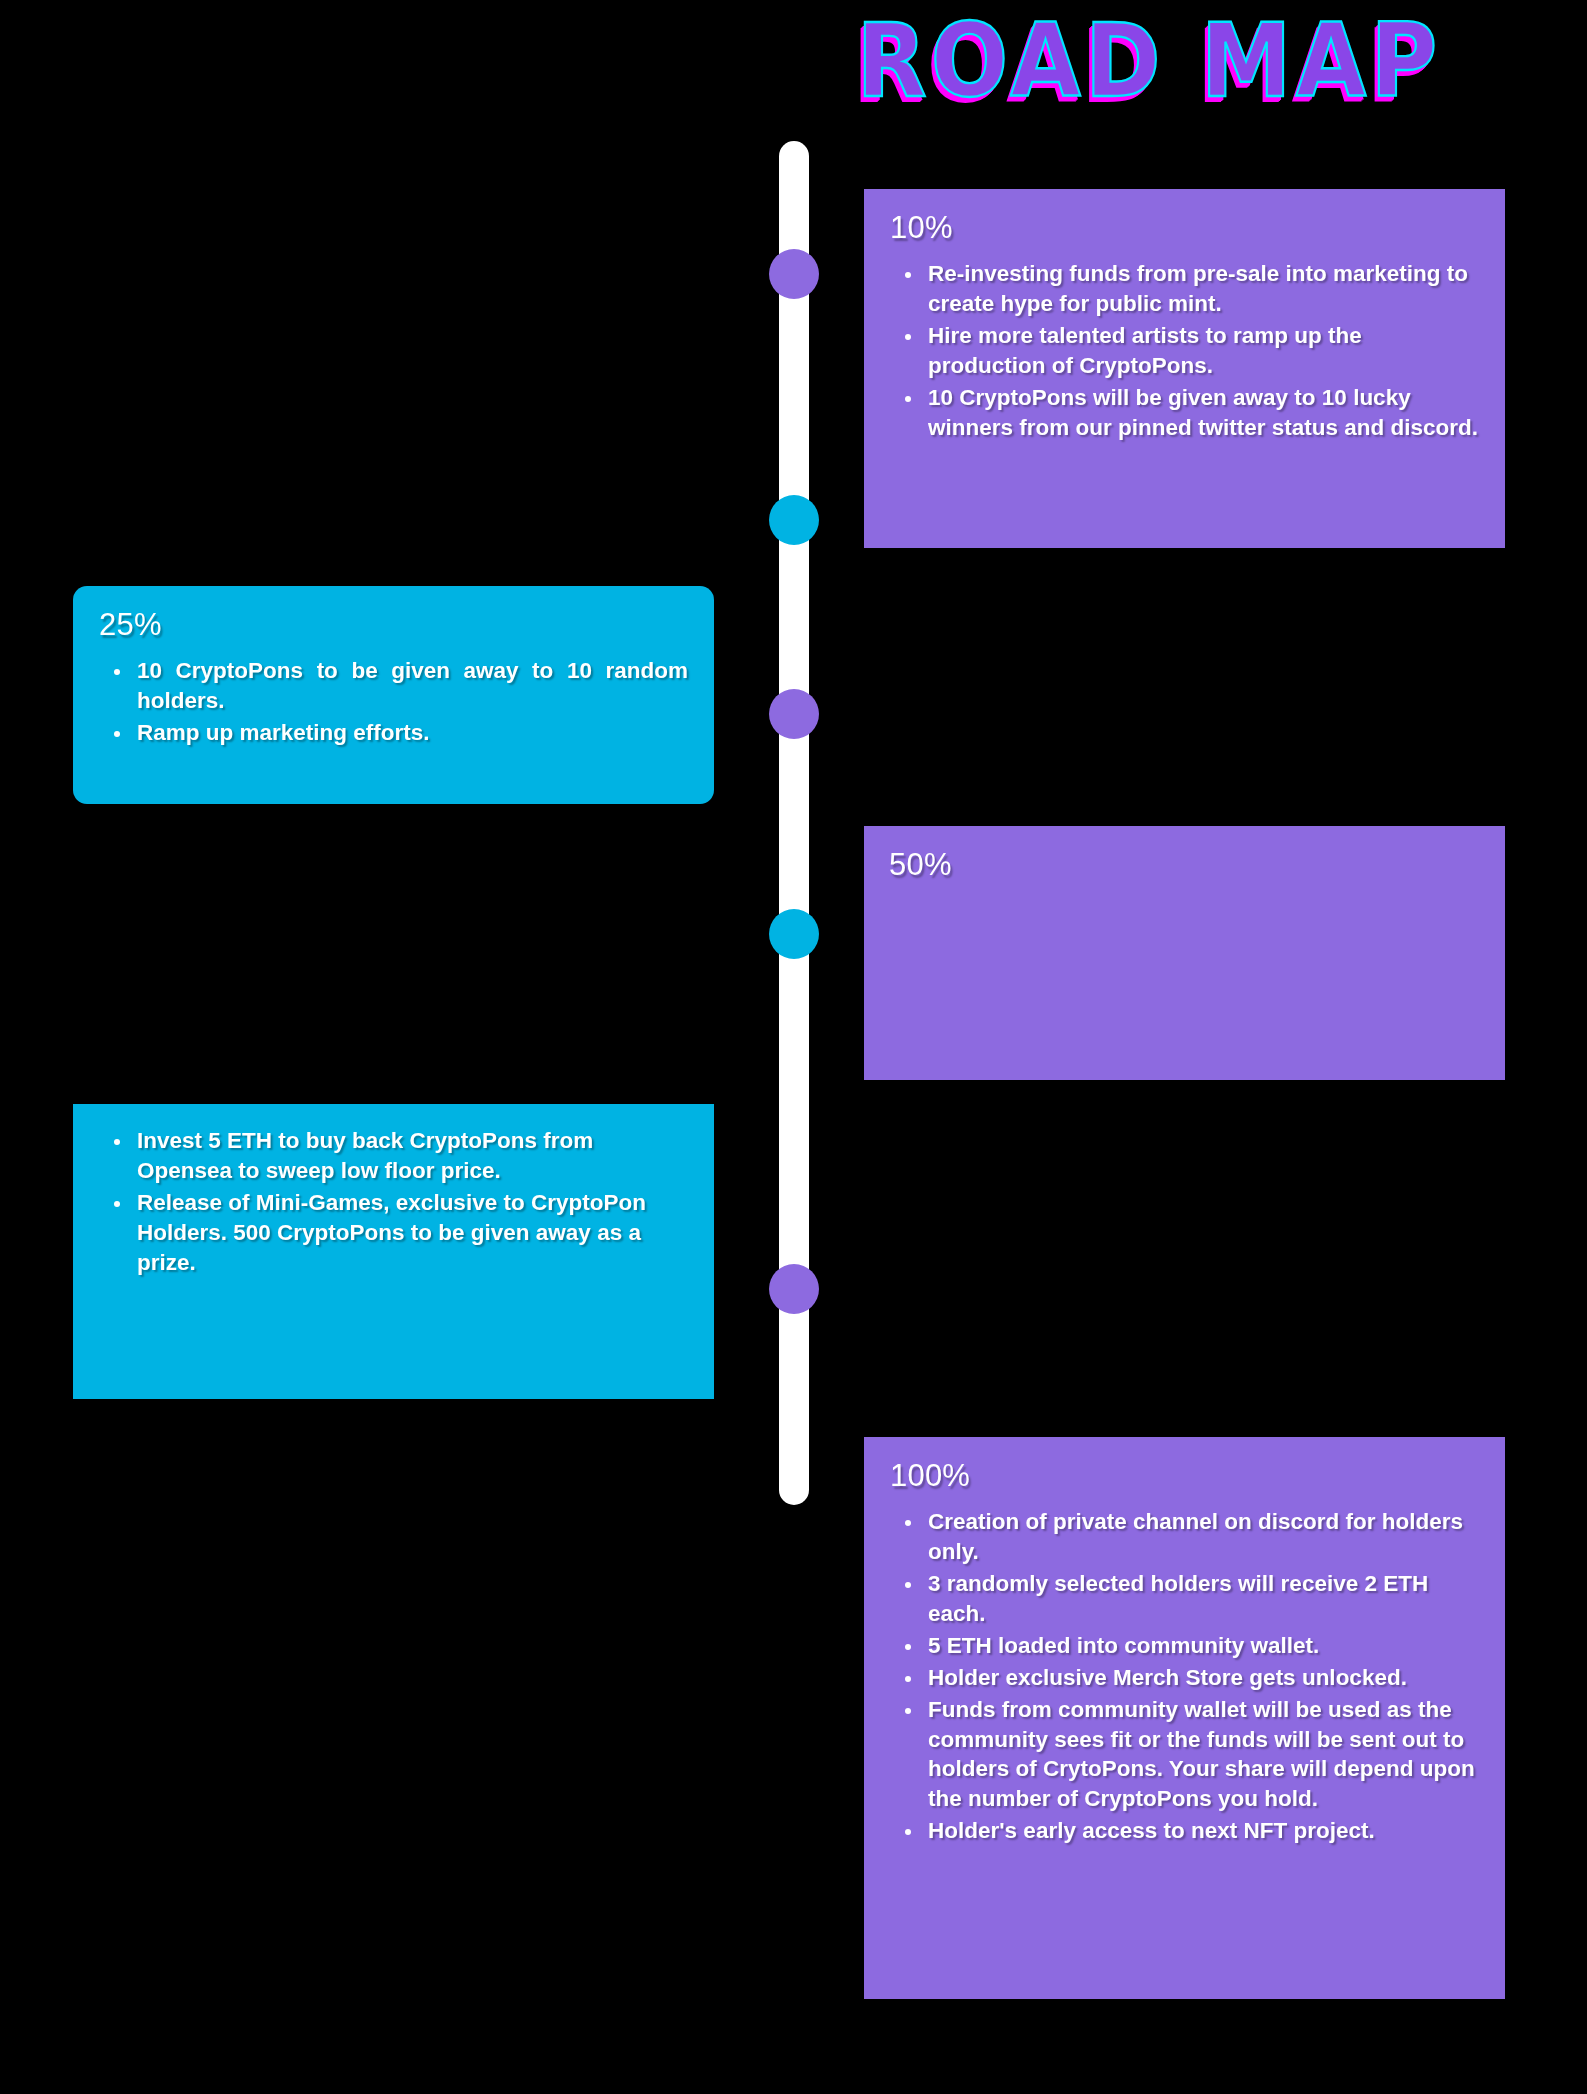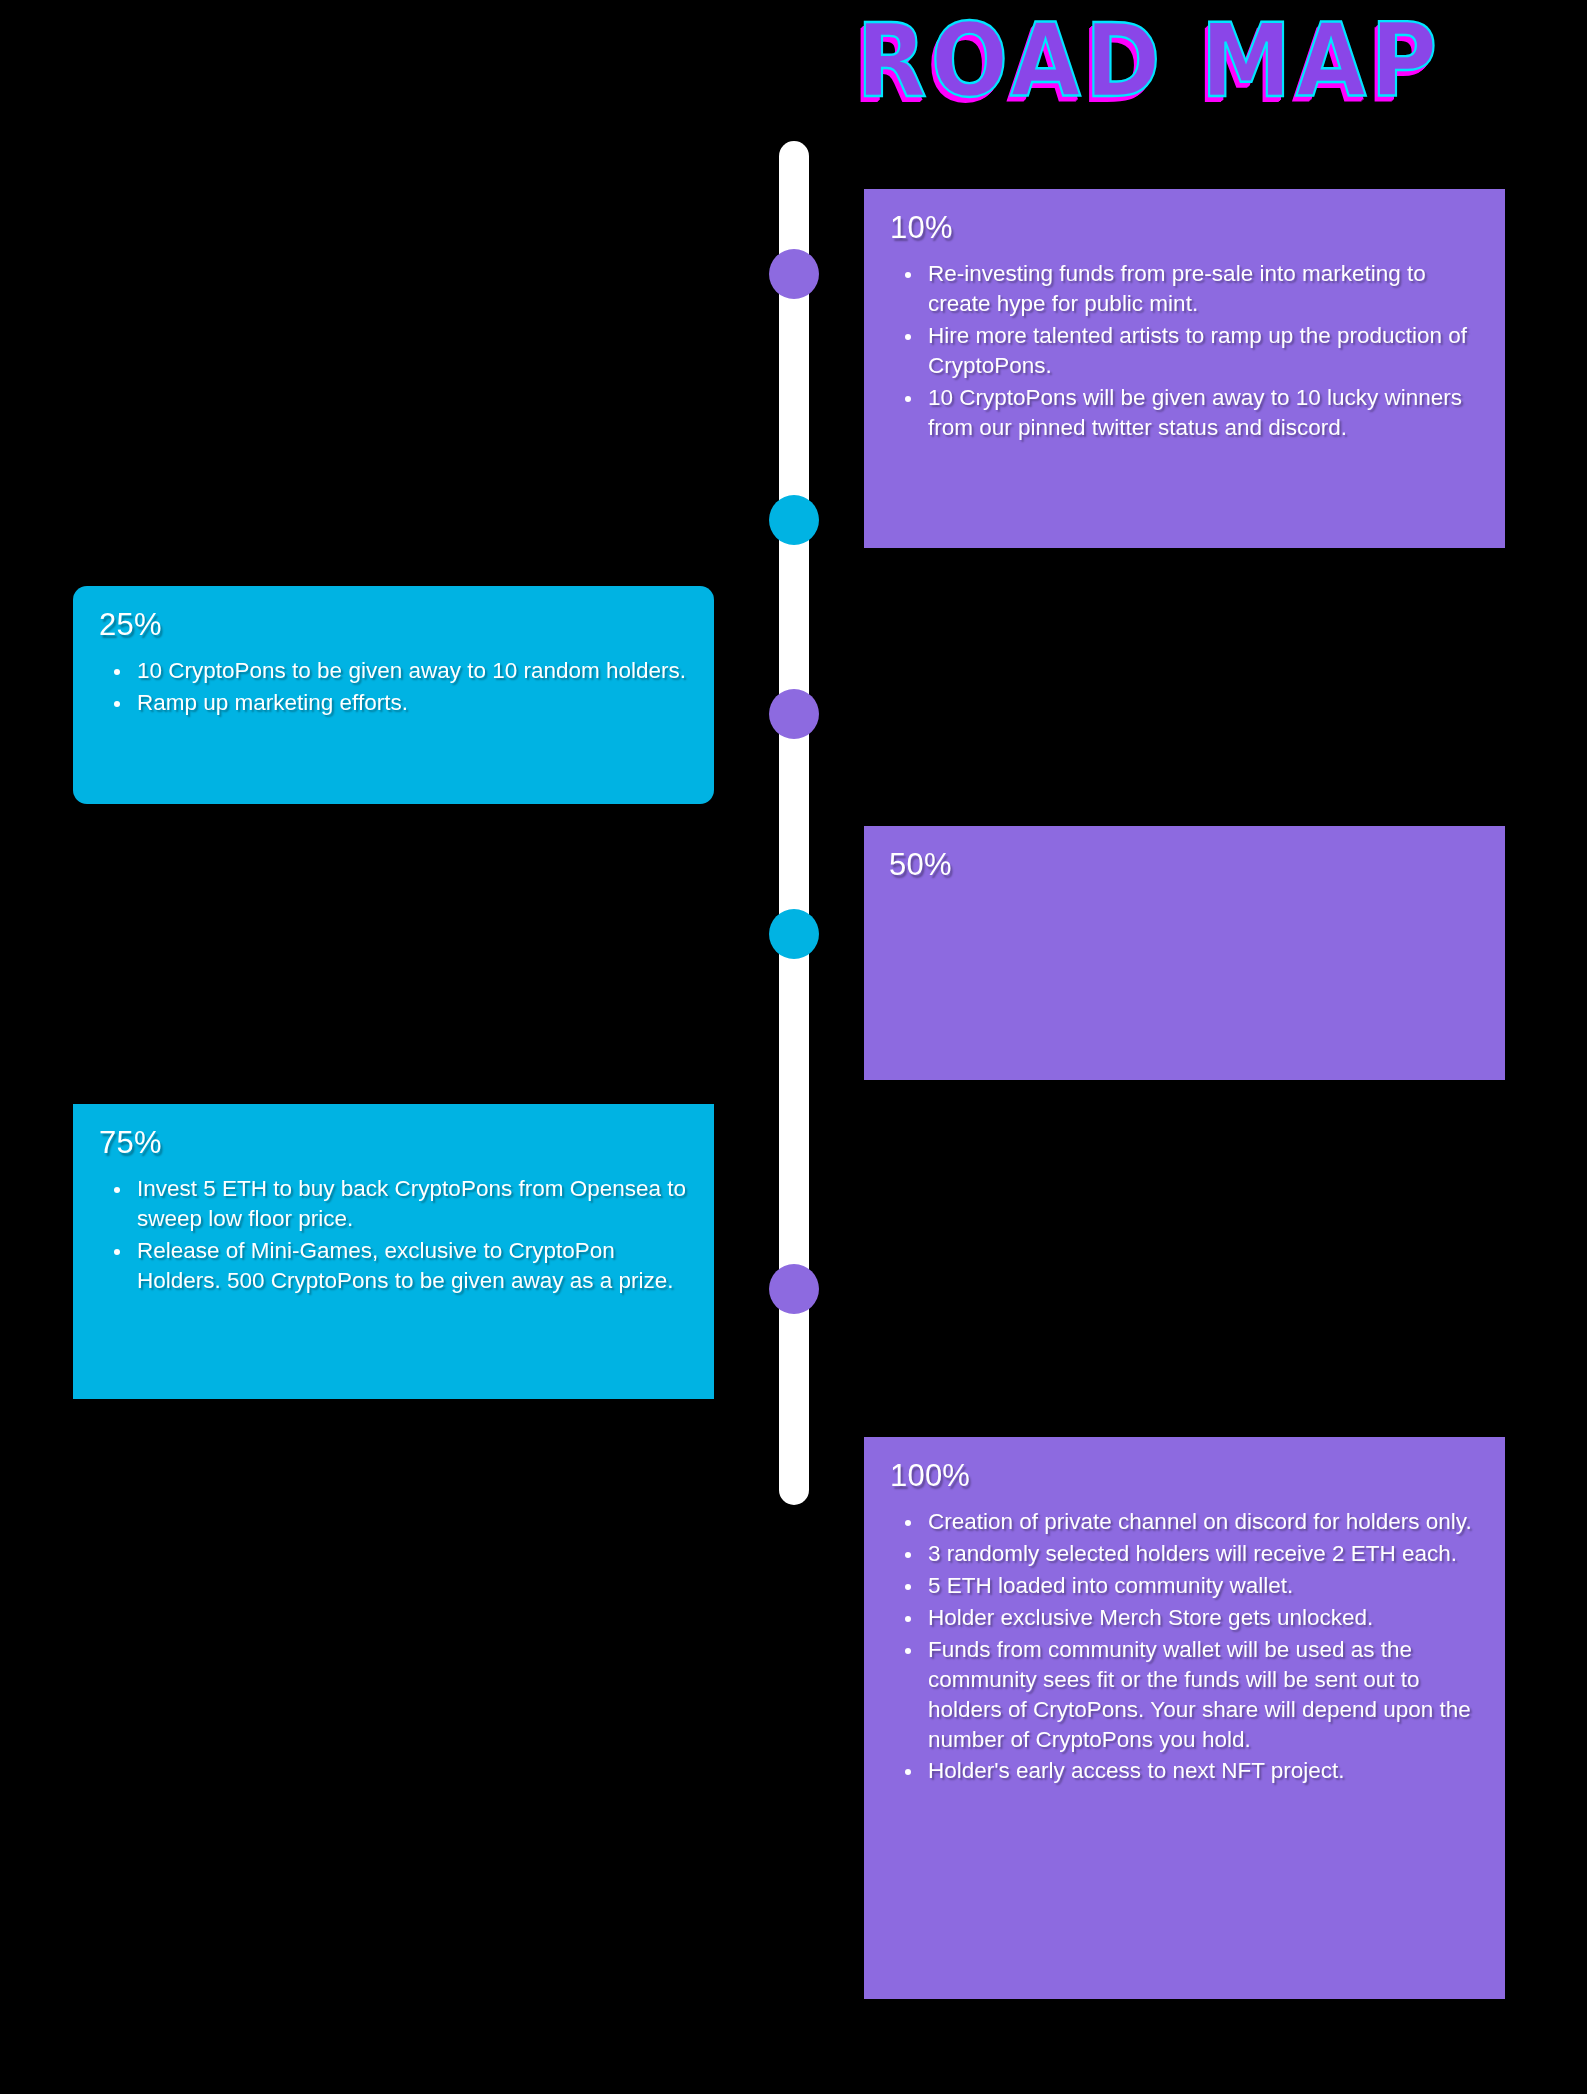--- a/index.html
+++ b/index.html
@@ -69,21 +69,21 @@
     text-shadow:2px 3px 2px rgba(0,0,0,0.32);
     letter-spacing:0.2px;
   }
   .box ul{
     margin:0;
     padding:0 0 0 34px;
     list-style:disc;
   }
   .box li{
     color:#ffffff;
-    font-weight:normal;
+    font-weight:bold;
     font-size:22.5px;
     line-height:1.33;
     margin:0 0 2px 0;
     text-shadow:2px 2px 2px rgba(0,0,0,0.32);
     padding-left:4px;
   }
   .box li::marker{ font-size:20px; }
   .box.justify li{ text-align:justify; }
   .box.justify li:last-child{ text-align:left; }
 </style>
@@ -117,21 +117,20 @@
     <li>10 CryptoPons to be given away to 10 random holders.</li>
     <li>Ramp up marketing efforts.</li>
   </ul>
 </div>
 
 <div class="box purple" style="left:864px;top:826px;width:641px;height:254px;padding-left:25px;">
   <div class="box-title">50%</div>
 </div>
 
 <div class="box cyan" style="left:73px;top:1104px;width:641px;height:295px;">
-  <div class="box-title">75%</div>
   <ul>
     <li>Invest 5 ETH to buy back CryptoPons from Opensea to sweep low floor price.</li>
     <li>Release of Mini-Games, exclusive to CryptoPon Holders. 500 CryptoPons to be given away as a prize.</li>
   </ul>
 </div>
 
 <div class="box purple" style="left:864px;top:1437px;width:641px;height:562px;">
   <div class="box-title">100%</div>
   <ul>
     <li>Creation of private channel on discord for holders only.</li>

